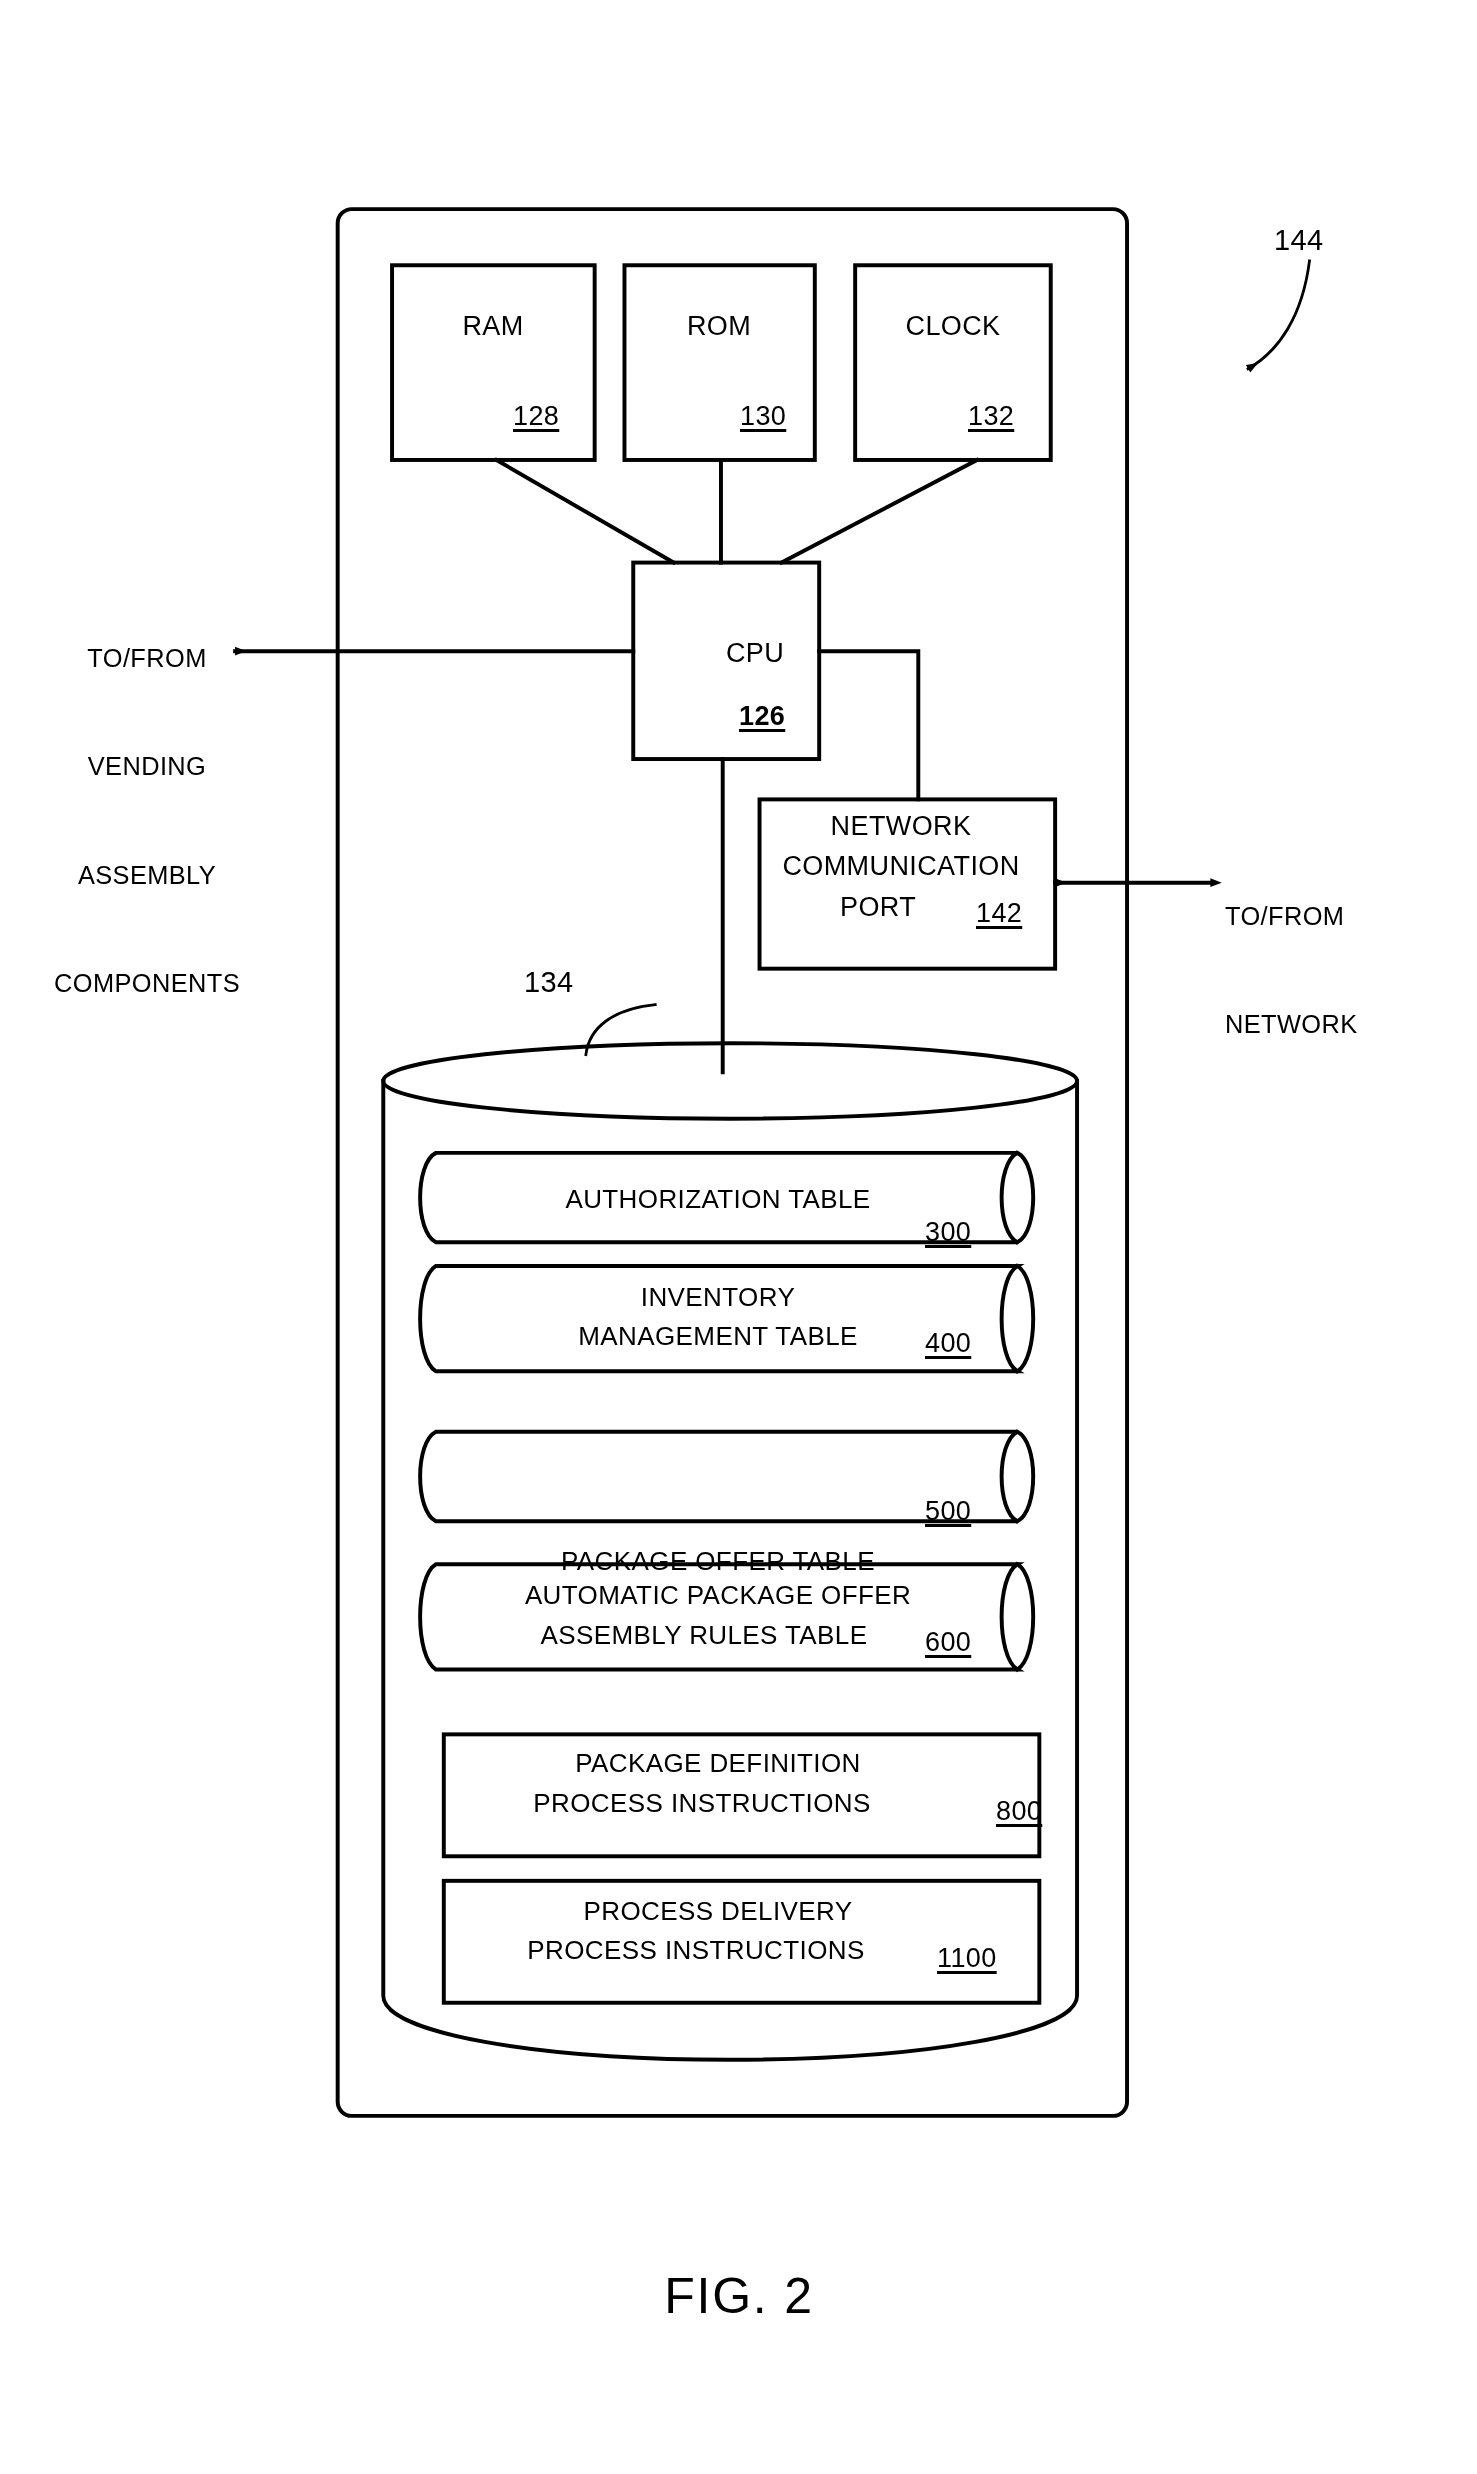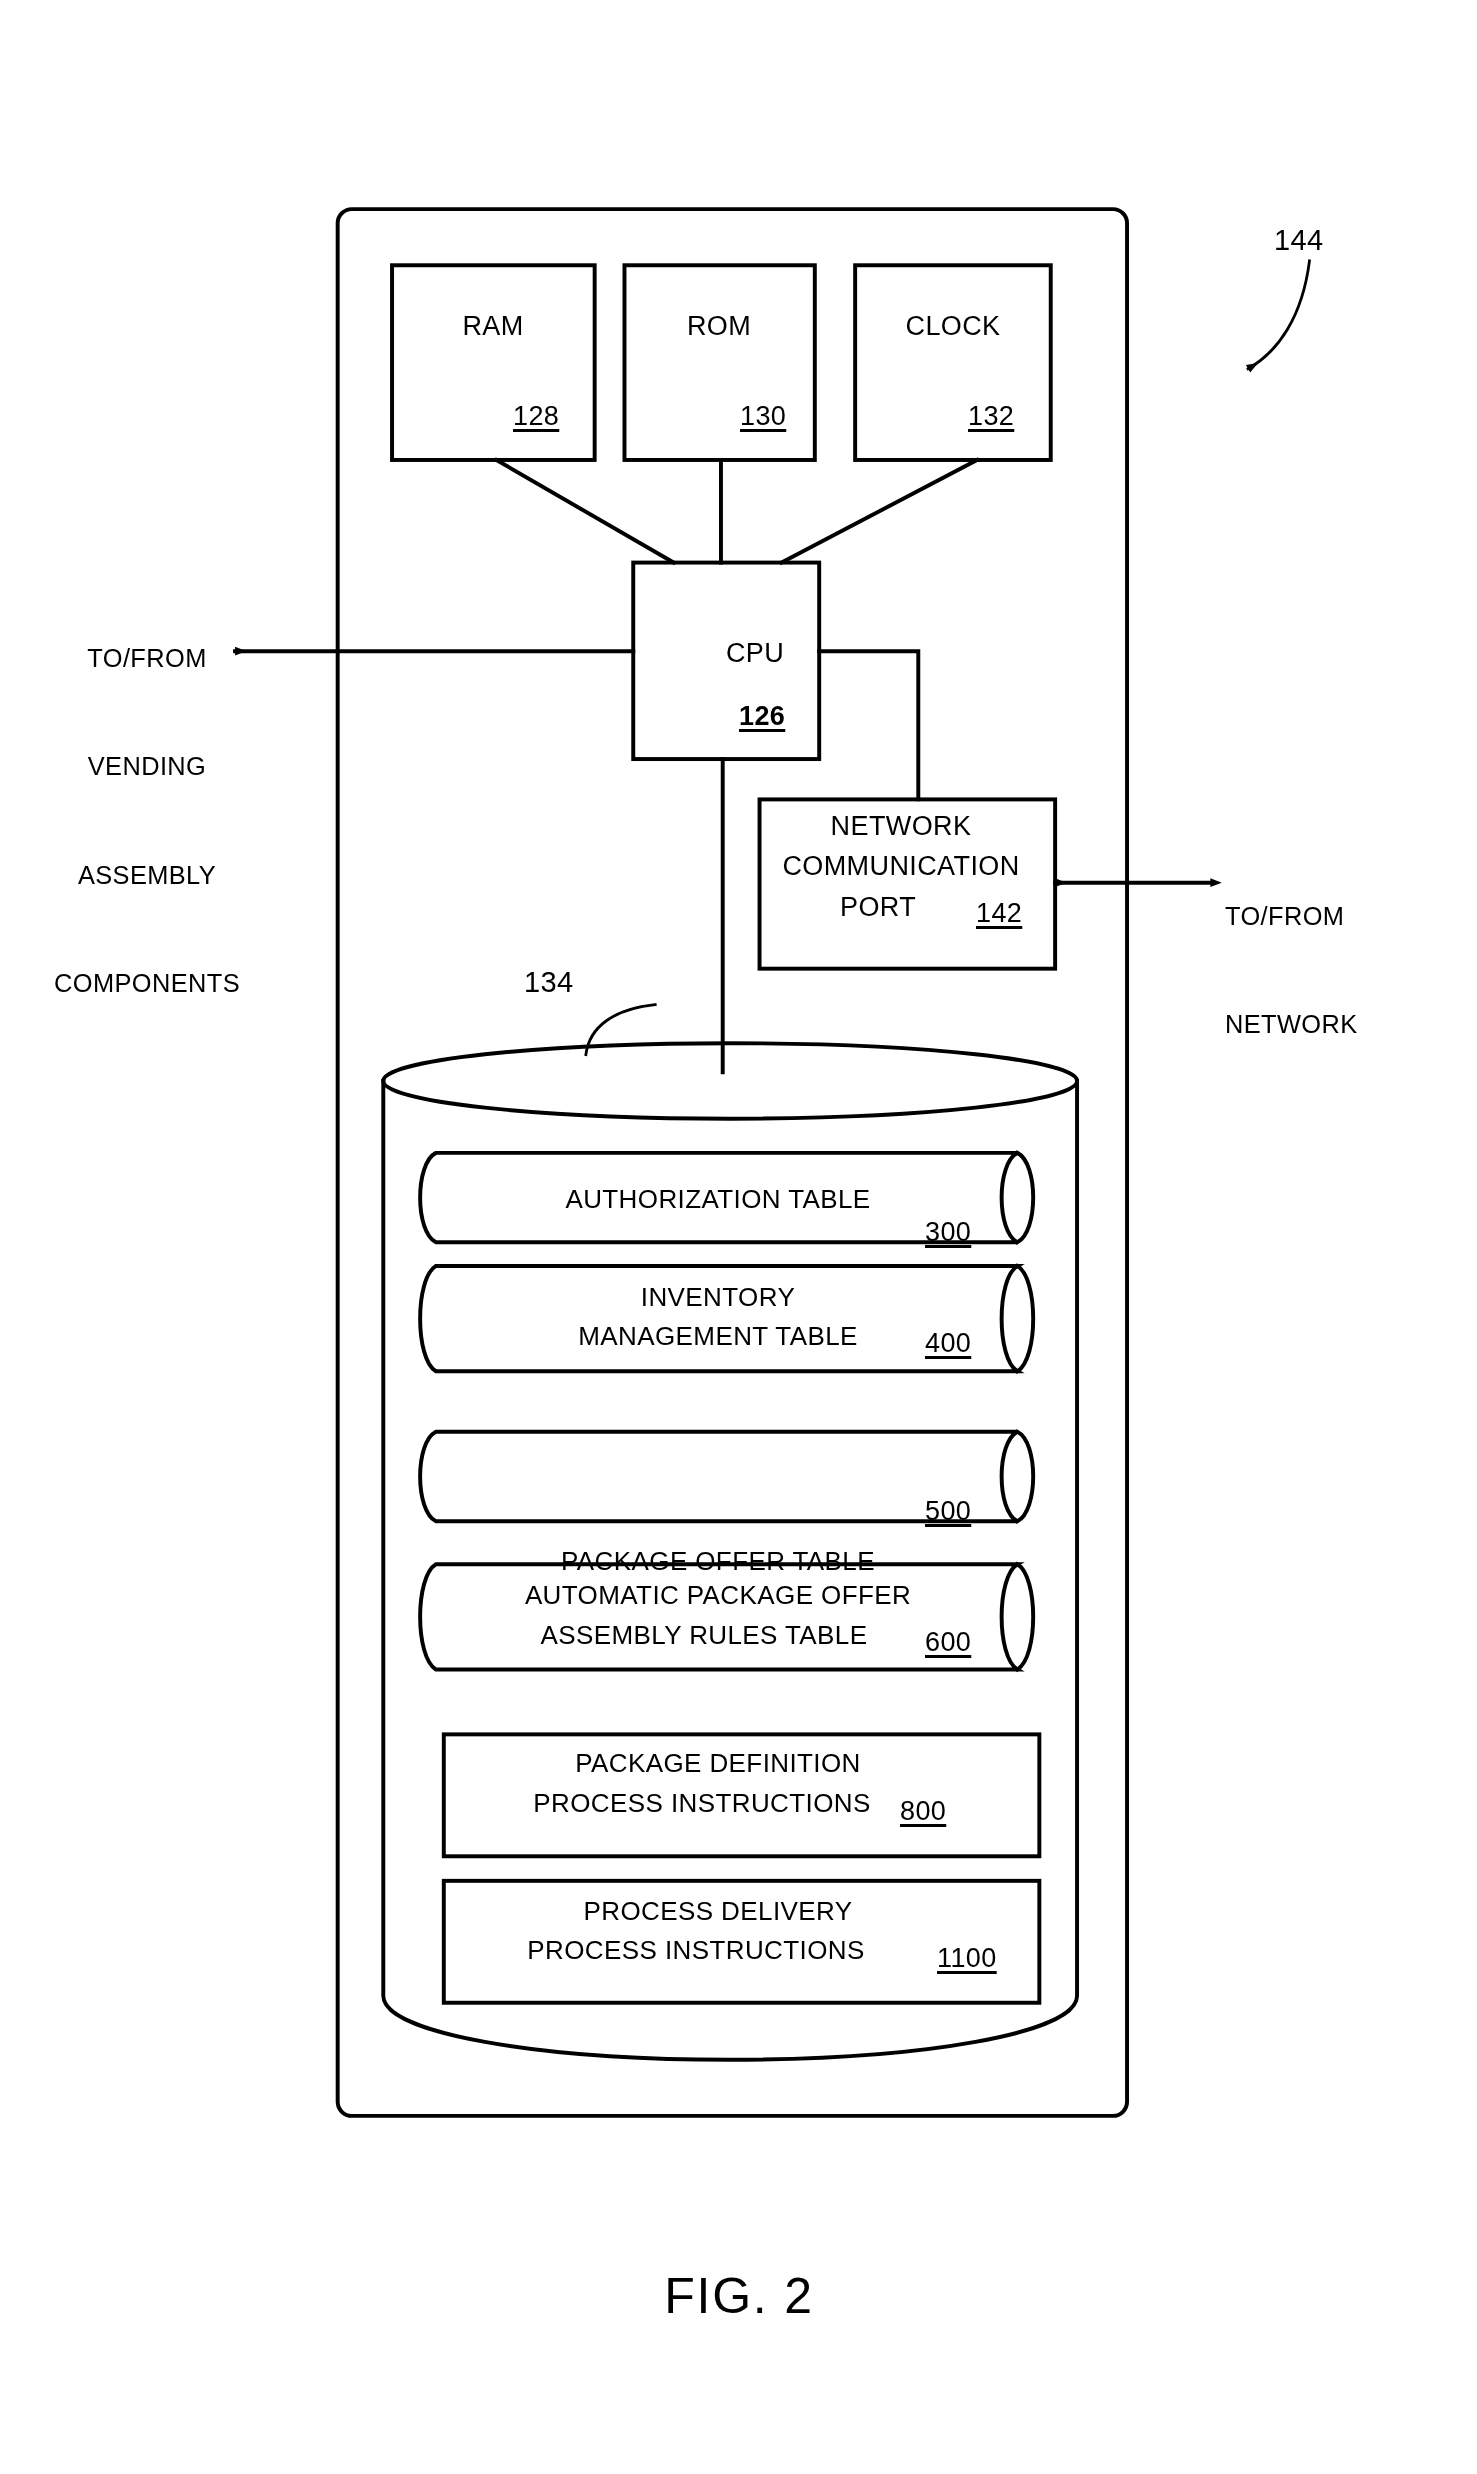--- a/index.html
+++ b/index.html
@@ -200,21 +200,21 @@
 
   <div class="lbl tablename ctr" style="left:718px; top:1533px;margin-top:12px;">PACKAGE OFFER TABLE</div>
   <div class="lbl refnum" style="left:925px; top:1494px;">500</div>
 
   <div class="lbl tablename ctr" style="left:718px; top:1579px;">AUTOMATIC PACKAGE OFFER</div>
   <div class="lbl tablename ctr" style="left:704px; top:1619px;">ASSEMBLY RULES TABLE</div>
   <div class="lbl refnum" style="left:925px; top:1625px;">600</div>
 
   <div class="lbl tablename ctr" style="left:718px; top:1747px;">PACKAGE DEFINITION</div>
   <div class="lbl tablename ctr" style="left:702px; top:1787px;">PROCESS INSTRUCTIONS</div>
-  <div class="lbl refnum" style="left:900px; top:1794px;">800</div>
+  <div class="lbl refnum" style="left:996px; top:1794px;">800</div>
 
   <div class="lbl tablename ctr" style="left:718px; top:1895px;">PROCESS DELIVERY</div>
   <div class="lbl tablename ctr" style="left:696px; top:1934px;">PROCESS INSTRUCTIONS</div>
   <div class="lbl refnum" style="left:937px; top:1941px;">1100</div>
 
   <div class="lbl figcaption ctr" style="left:739px; top:2263px;">FIG. 2</div>
 
 </div>
 
 

